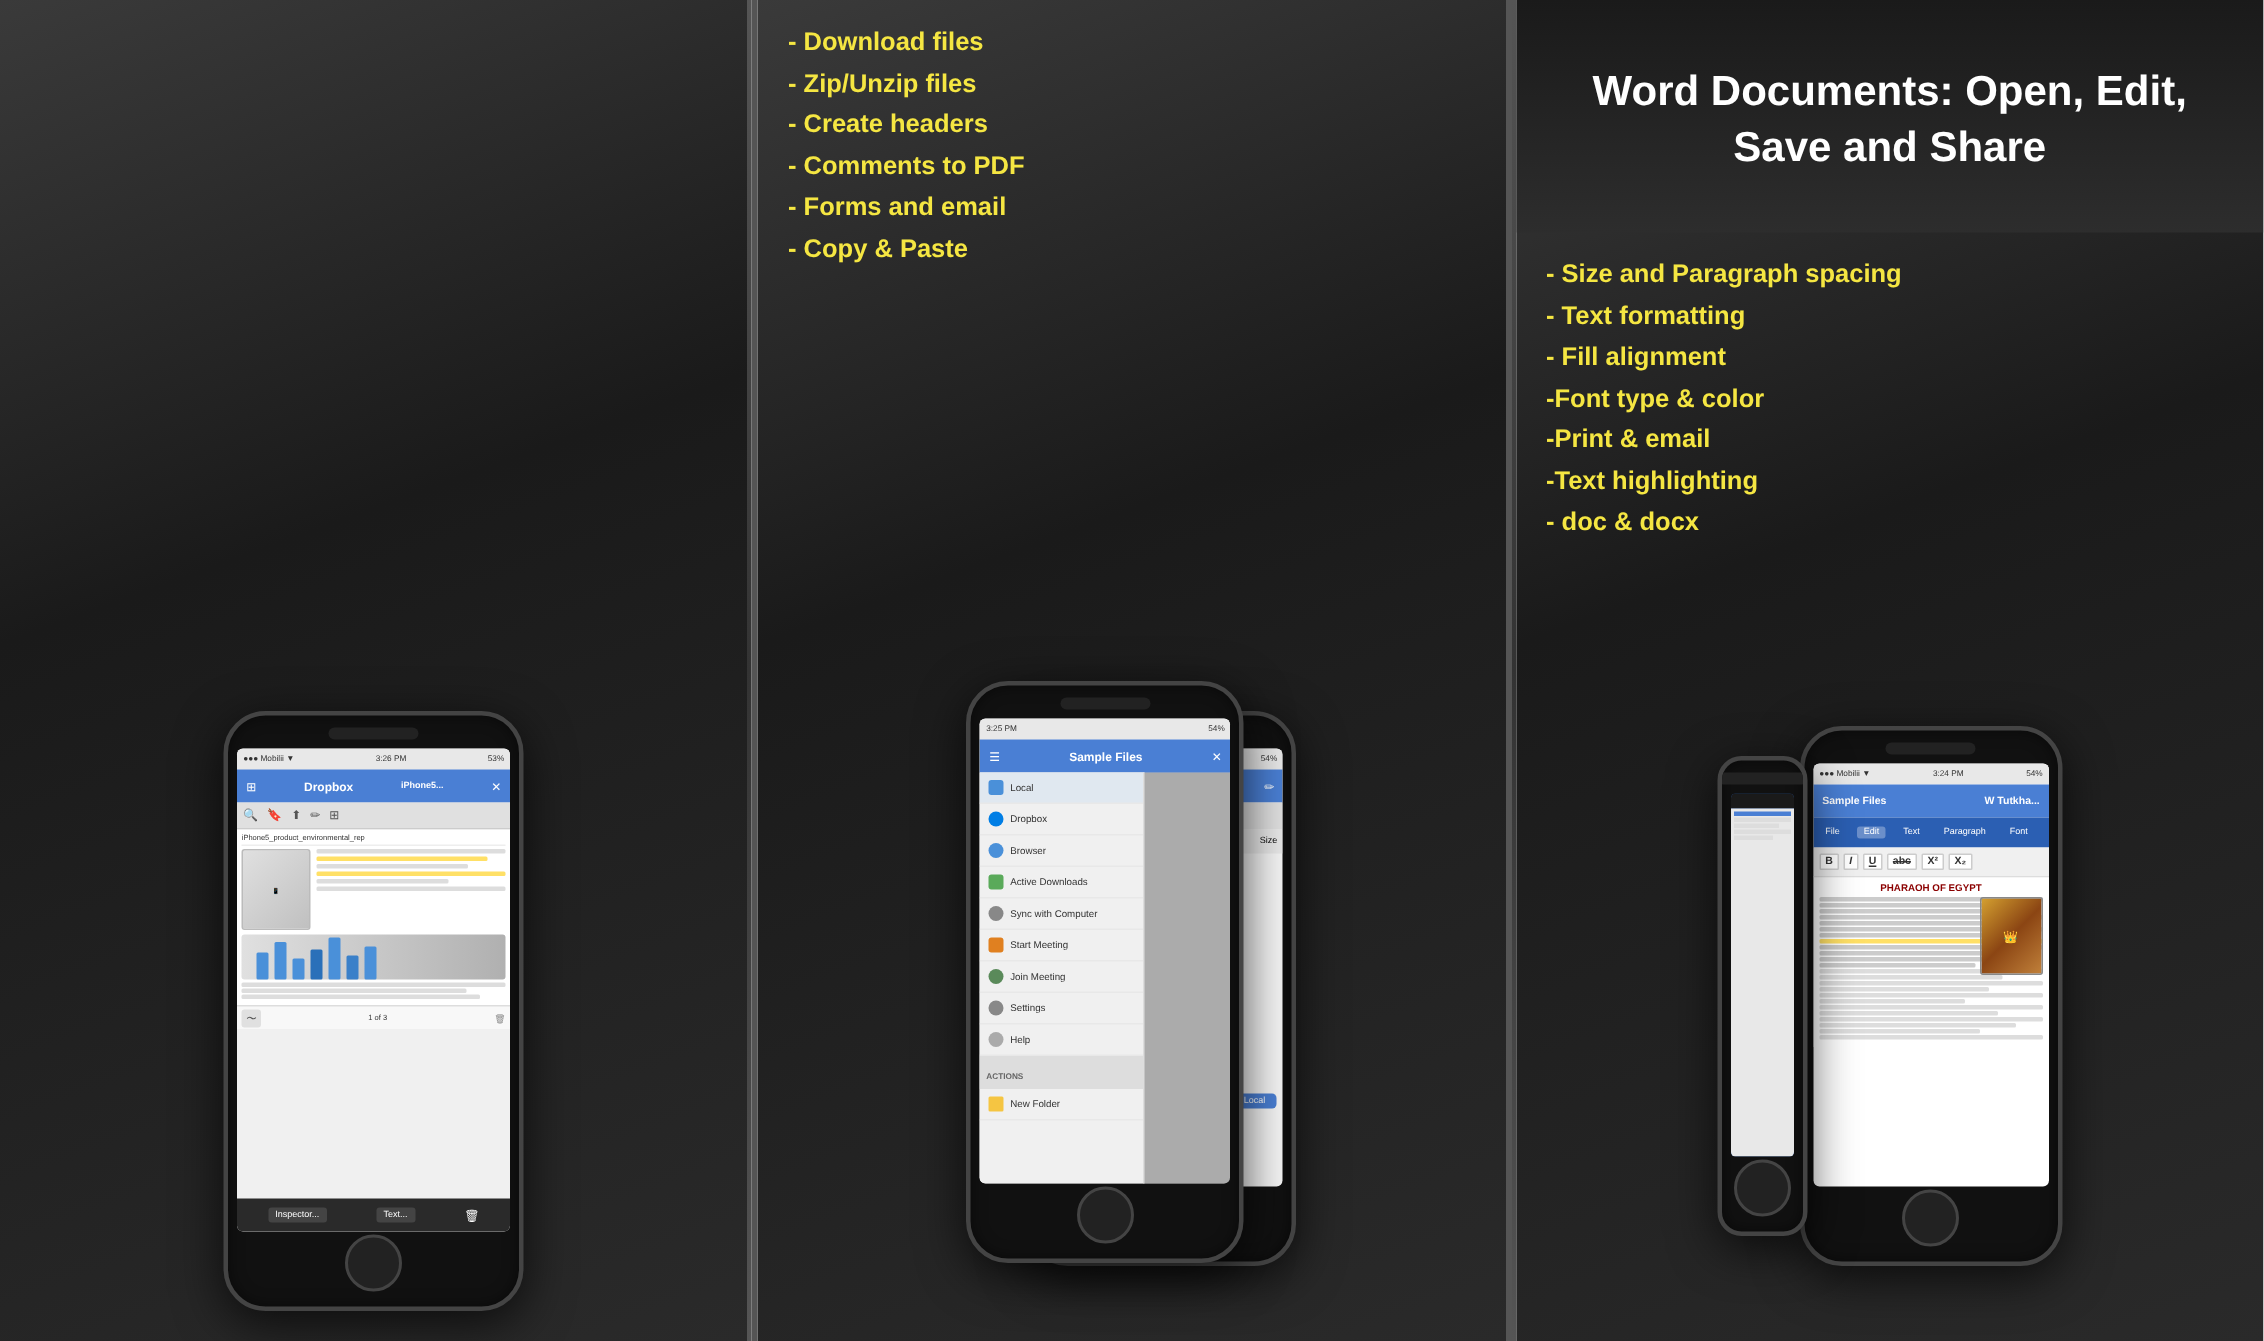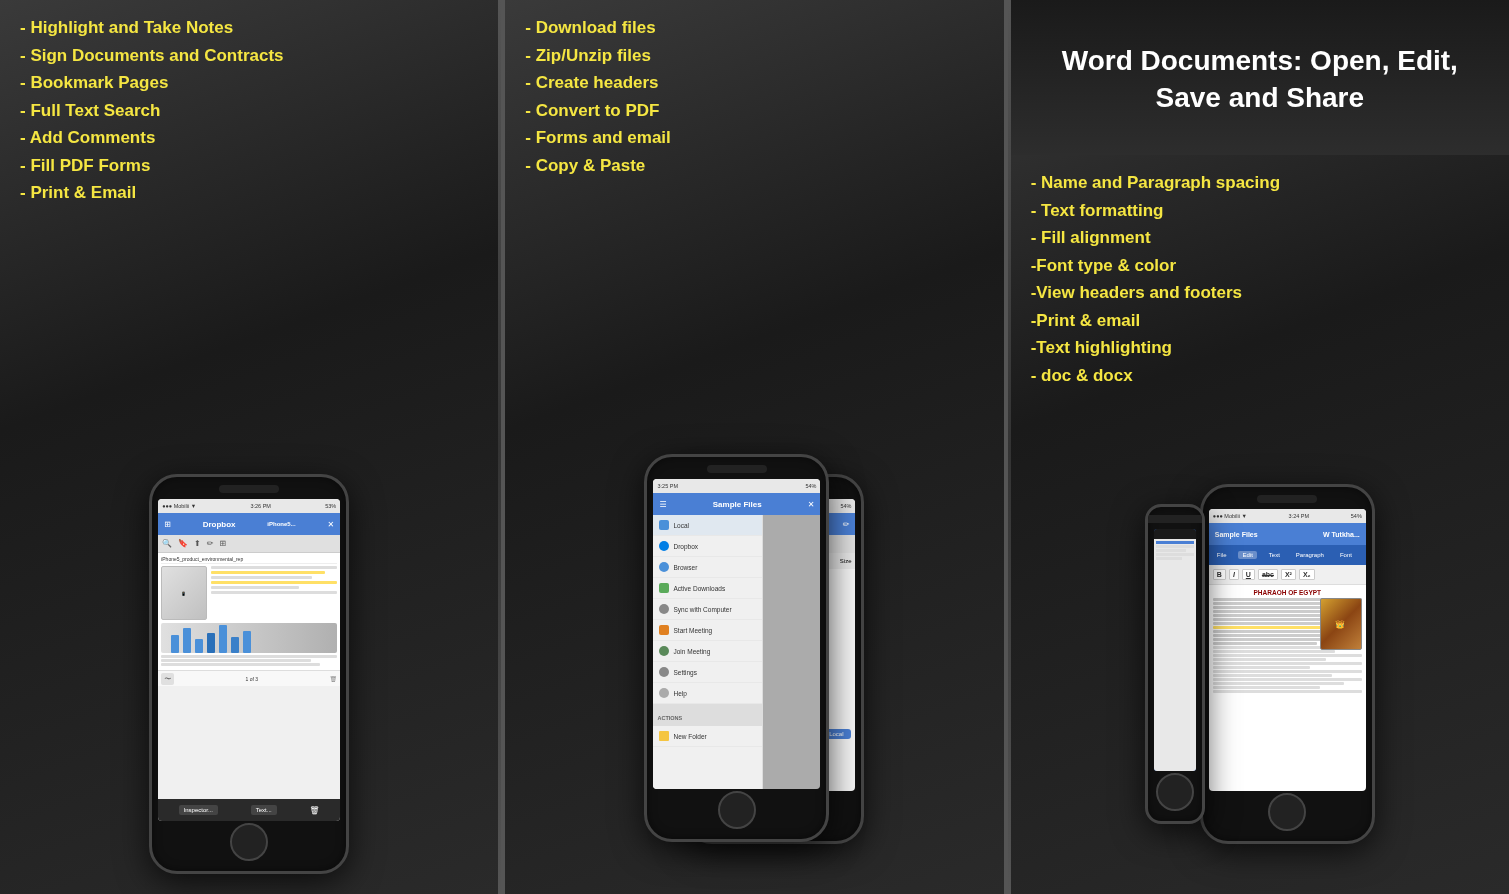--- a/index.html
+++ b/index.html
@@ -353,29 +353,20 @@
       top: 0;
       z-index: 2;
     }
   </style>
 </head>
 <body>
 
 <div class="panel panel-left">
   <div class="panel-content-wrapper">
     <div class="panel-text-section">
-      <div class="panel-body">
-        <div class="feature-item">- Highlight and Take Notes</div>
-        <div class="feature-item">- Sign Documents and Contracts</div>
-        <div class="feature-item">- Bookmark Pages</div>
-        <div class="feature-item">- Full Text Search</div>
-        <div class="feature-item">- Add Comments</div>
-        <div class="feature-item">- Fill PDF Forms</div>
-        <div class="feature-item">- Print &amp; Email</div>
-      </div>
     </div>
     <div class="panel-phone-section">
       <div class="phone phone-large">
         <div class="phone-screen screen-left">
 
           <div class="ios-status-bar">
             <span>●●● Mobilii ▼</span>
             <span>3:26 PM</span>
             <span>53%</span>
           </div>
@@ -450,21 +441,21 @@
 
 <div class="divider"></div>
 
 <div class="panel panel-middle">
   <div class="panel-content-wrapper">
     <div class="panel-text-section">
       <div class="panel-body">
         <div class="feature-item">- Download files</div>
         <div class="feature-item">- Zip/Unzip files</div>
         <div class="feature-item">- Create headers</div>
-        <div class="feature-item">- Convert to PDF</div>
+        <div class="feature-item">- Comments to PDF</div>
         <div class="feature-item">- Forms and email</div>
         <div class="feature-item">- Copy &amp; Paste</div>
       </div>
     </div>
     <div class="panel-phone-section">
 
       <div class="phone-stack">
 
         <div class="phone phone-back" style="width:180px; height:370px; z-index:1;">
           <div class="phone-screen" style="background:#f5f5f5;">
@@ -582,25 +573,24 @@
 
 <div class="divider"></div>
 
 <div class="panel panel-right">
   <div class="panel-content-wrapper">
     <div class="panel-text-section">
       <div class="panel-header">
         <div class="panel-header-text">Word Documents: Open, Edit, Save and Share</div>
       </div>
       <div class="panel-body">
-        <div class="feature-item">- Name and Paragraph spacing</div>
+        <div class="feature-item">- Size and Paragraph spacing</div>
         <div class="feature-item">- Text formatting</div>
         <div class="feature-item">- Fill alignment</div>
         <div class="feature-item">-Font type &amp; color</div>
-        <div class="feature-item">-View headers and footers</div>
         <div class="feature-item">-Print &amp; email</div>
         <div class="feature-item">-Text highlighting</div>
         <div class="feature-item">- doc &amp; docx</div>
       </div>
     </div>
     <div class="panel-phone-section">
 
       <div class="phone-stack" style="width:230px; height:420px;">
 
         <div class="phone" style="width:175px; height:360px; position:absolute; right:0; top:30px; z-index:1;">

